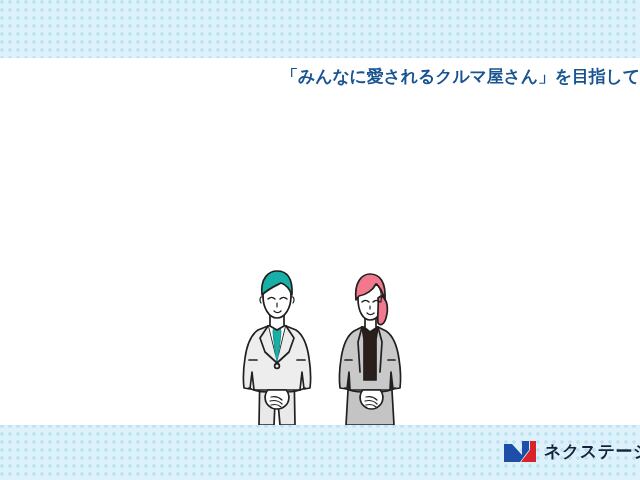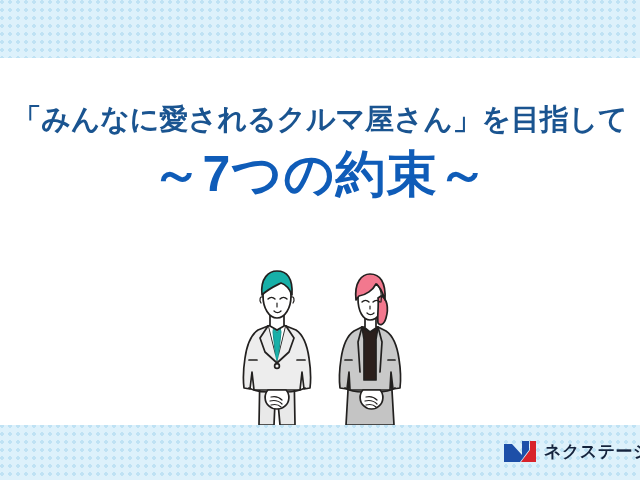--- a/index.html
+++ b/index.html
@@ -40,27 +40,28 @@
     position: absolute;
     left: 0;
     top: 0;
     width: 640px;
     text-align: center;
     pointer-events: none;
   }
 
   #headline-primary {
     margin: 0;
-    padding-top: 104px;
-    font-size: 29px;
+    padding-top: 68px;
+    font-size: 17px;
     line-height: 1.1;
     font-weight: bold;
     color: #1a5490;
     letter-spacing: -0.2px;
     white-space: nowrap;
+    text-align: right;
   }
 
   #headline-secondary {
     margin: 0;
     padding-top: 11px;
     font-size: 50px;
     line-height: 1.1;
     font-weight: bold;
     color: #0f5cb8;
     letter-spacing: 1px;
@@ -106,21 +107,20 @@
 </style>
 </head>
 <body>
 
 <div id="banner">
 
   <div id="white-band"></div>
 
   <div id="headline-block">
     <div id="headline-primary">「みんなに愛されるクルマ屋さん」を目指して</div>
-    <div id="headline-secondary">～7つの約束～</div>
   </div>
 
   <div id="illustration">
     <svg viewBox="0 0 210 157" xmlns="http://www.w3.org/2000/svg">
 
       <g stroke="#22201f" stroke-width="1.7" stroke-linejoin="round" stroke-linecap="round" fill="none">
 
         <path d="M42 100 L41 157 L56 157 L58 112 L62 157 L77 157 L76 100 Z" fill="#e9e9e9"></path>
 
         <path d="M40 62 C34 66 29 76 27 90 C25 103 25 112 26 120

